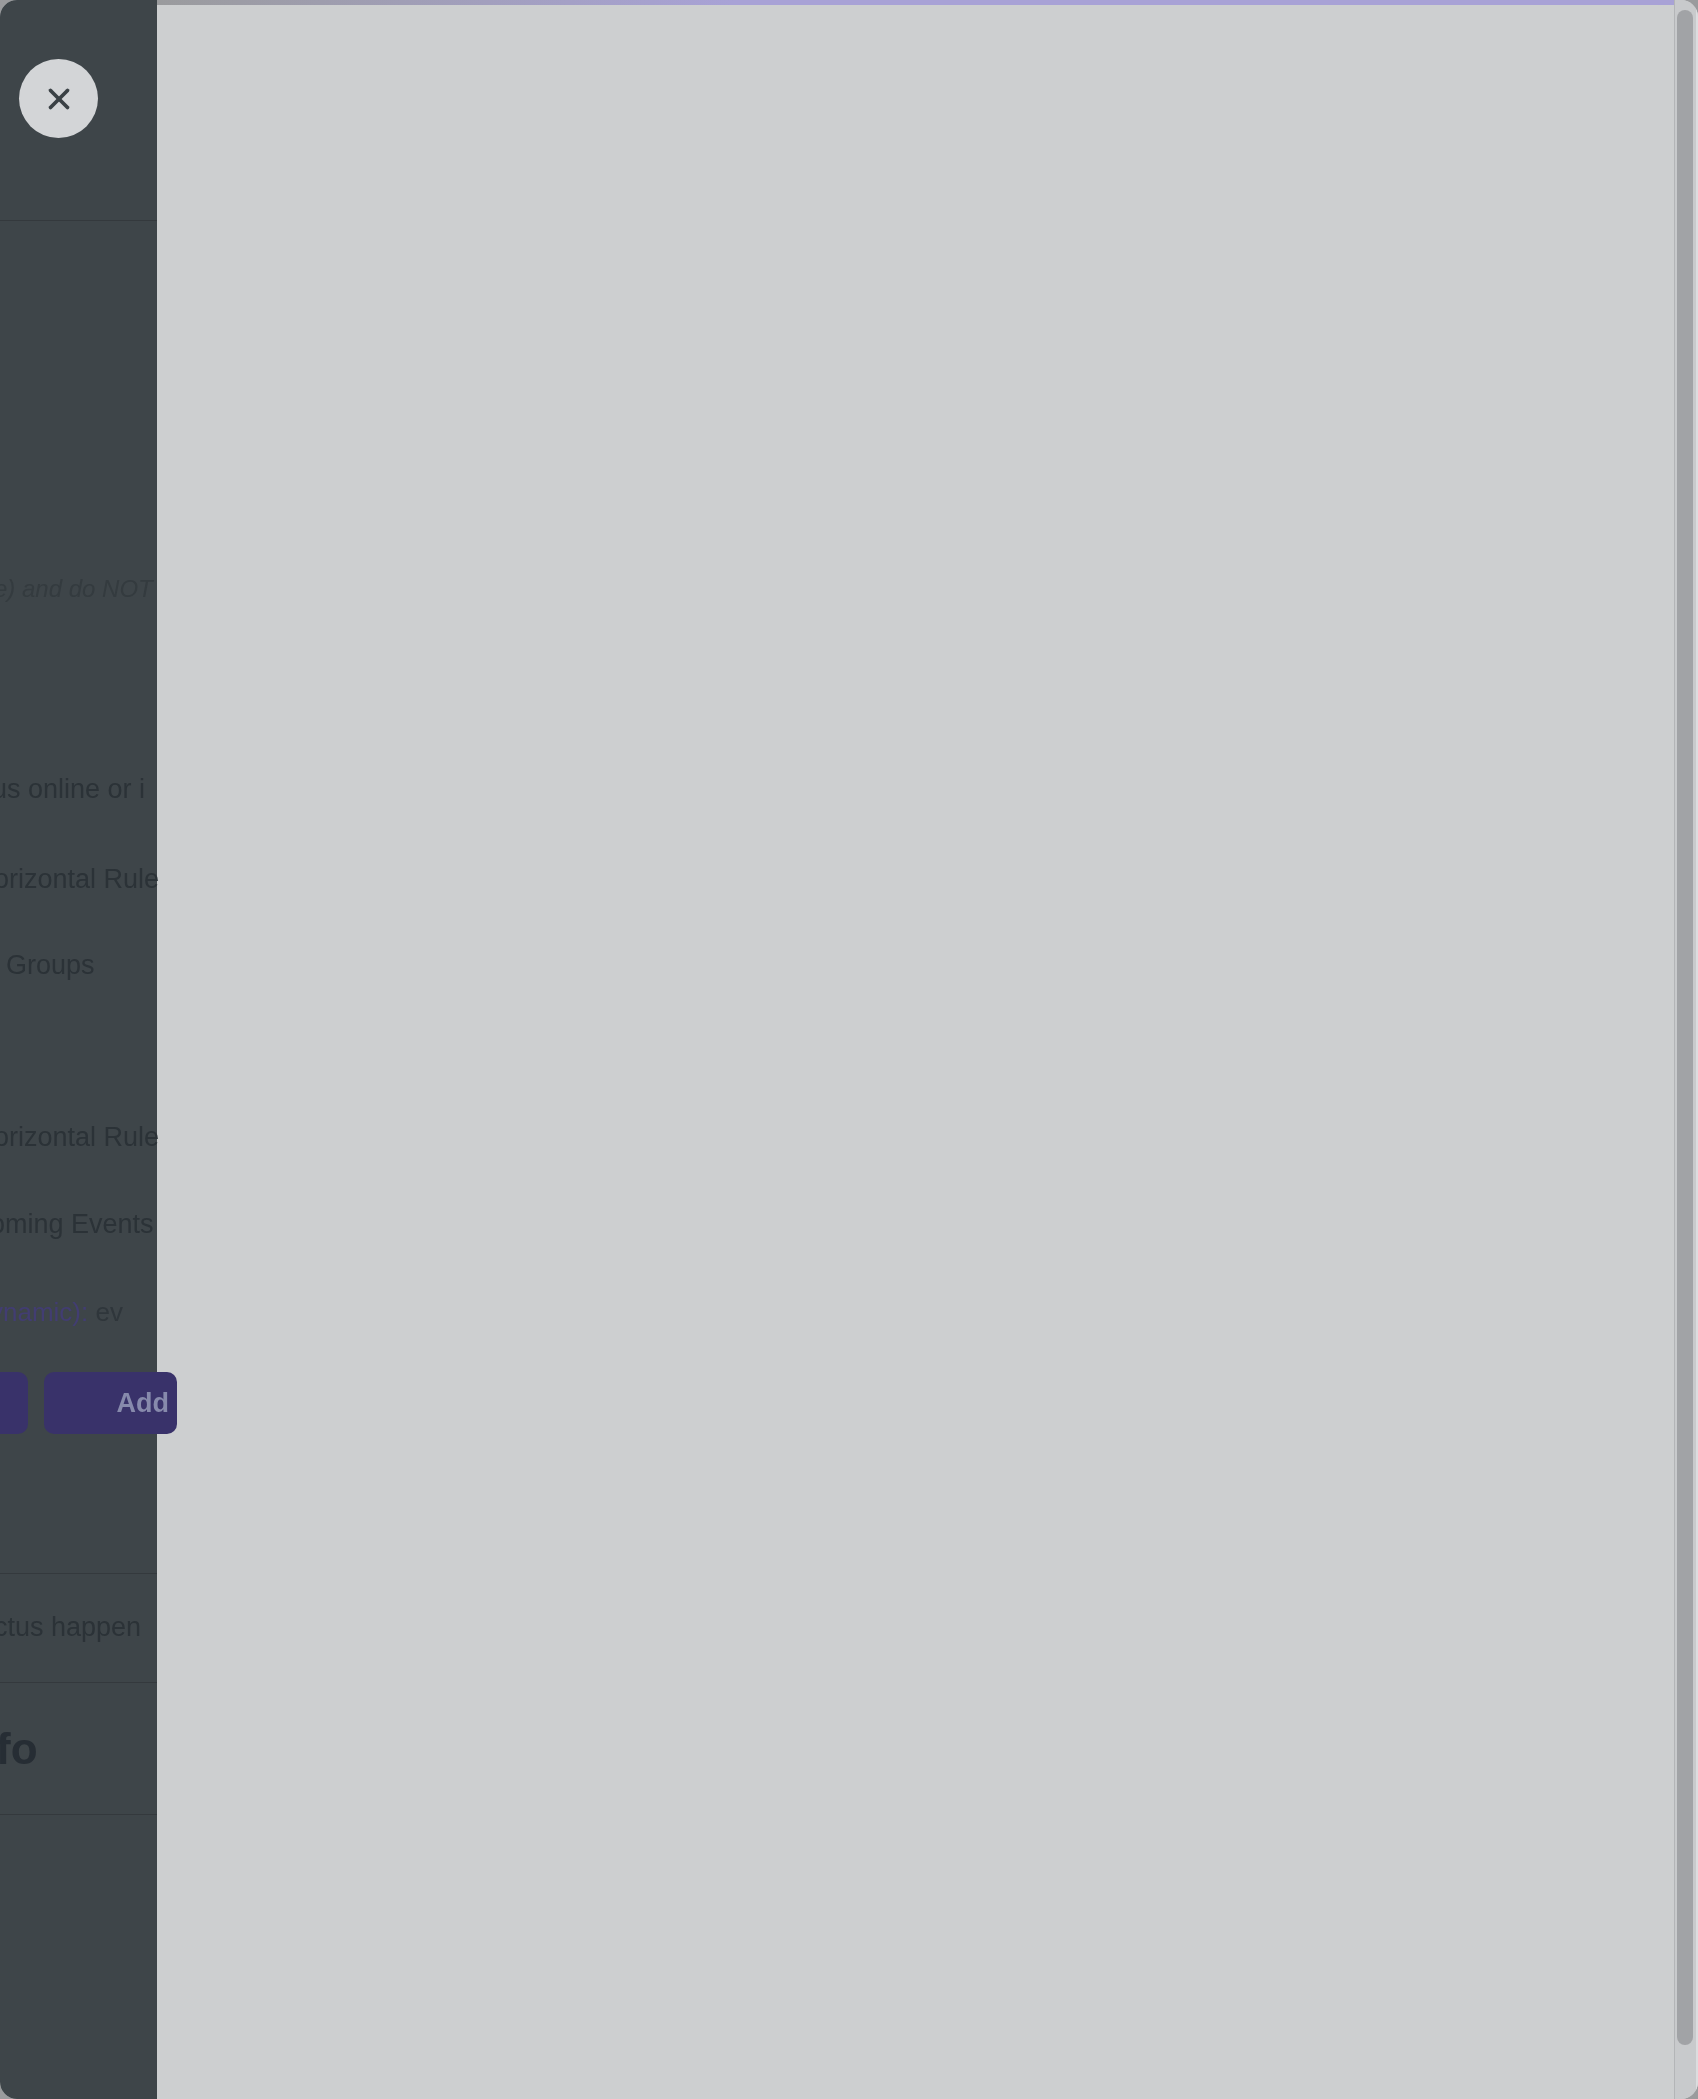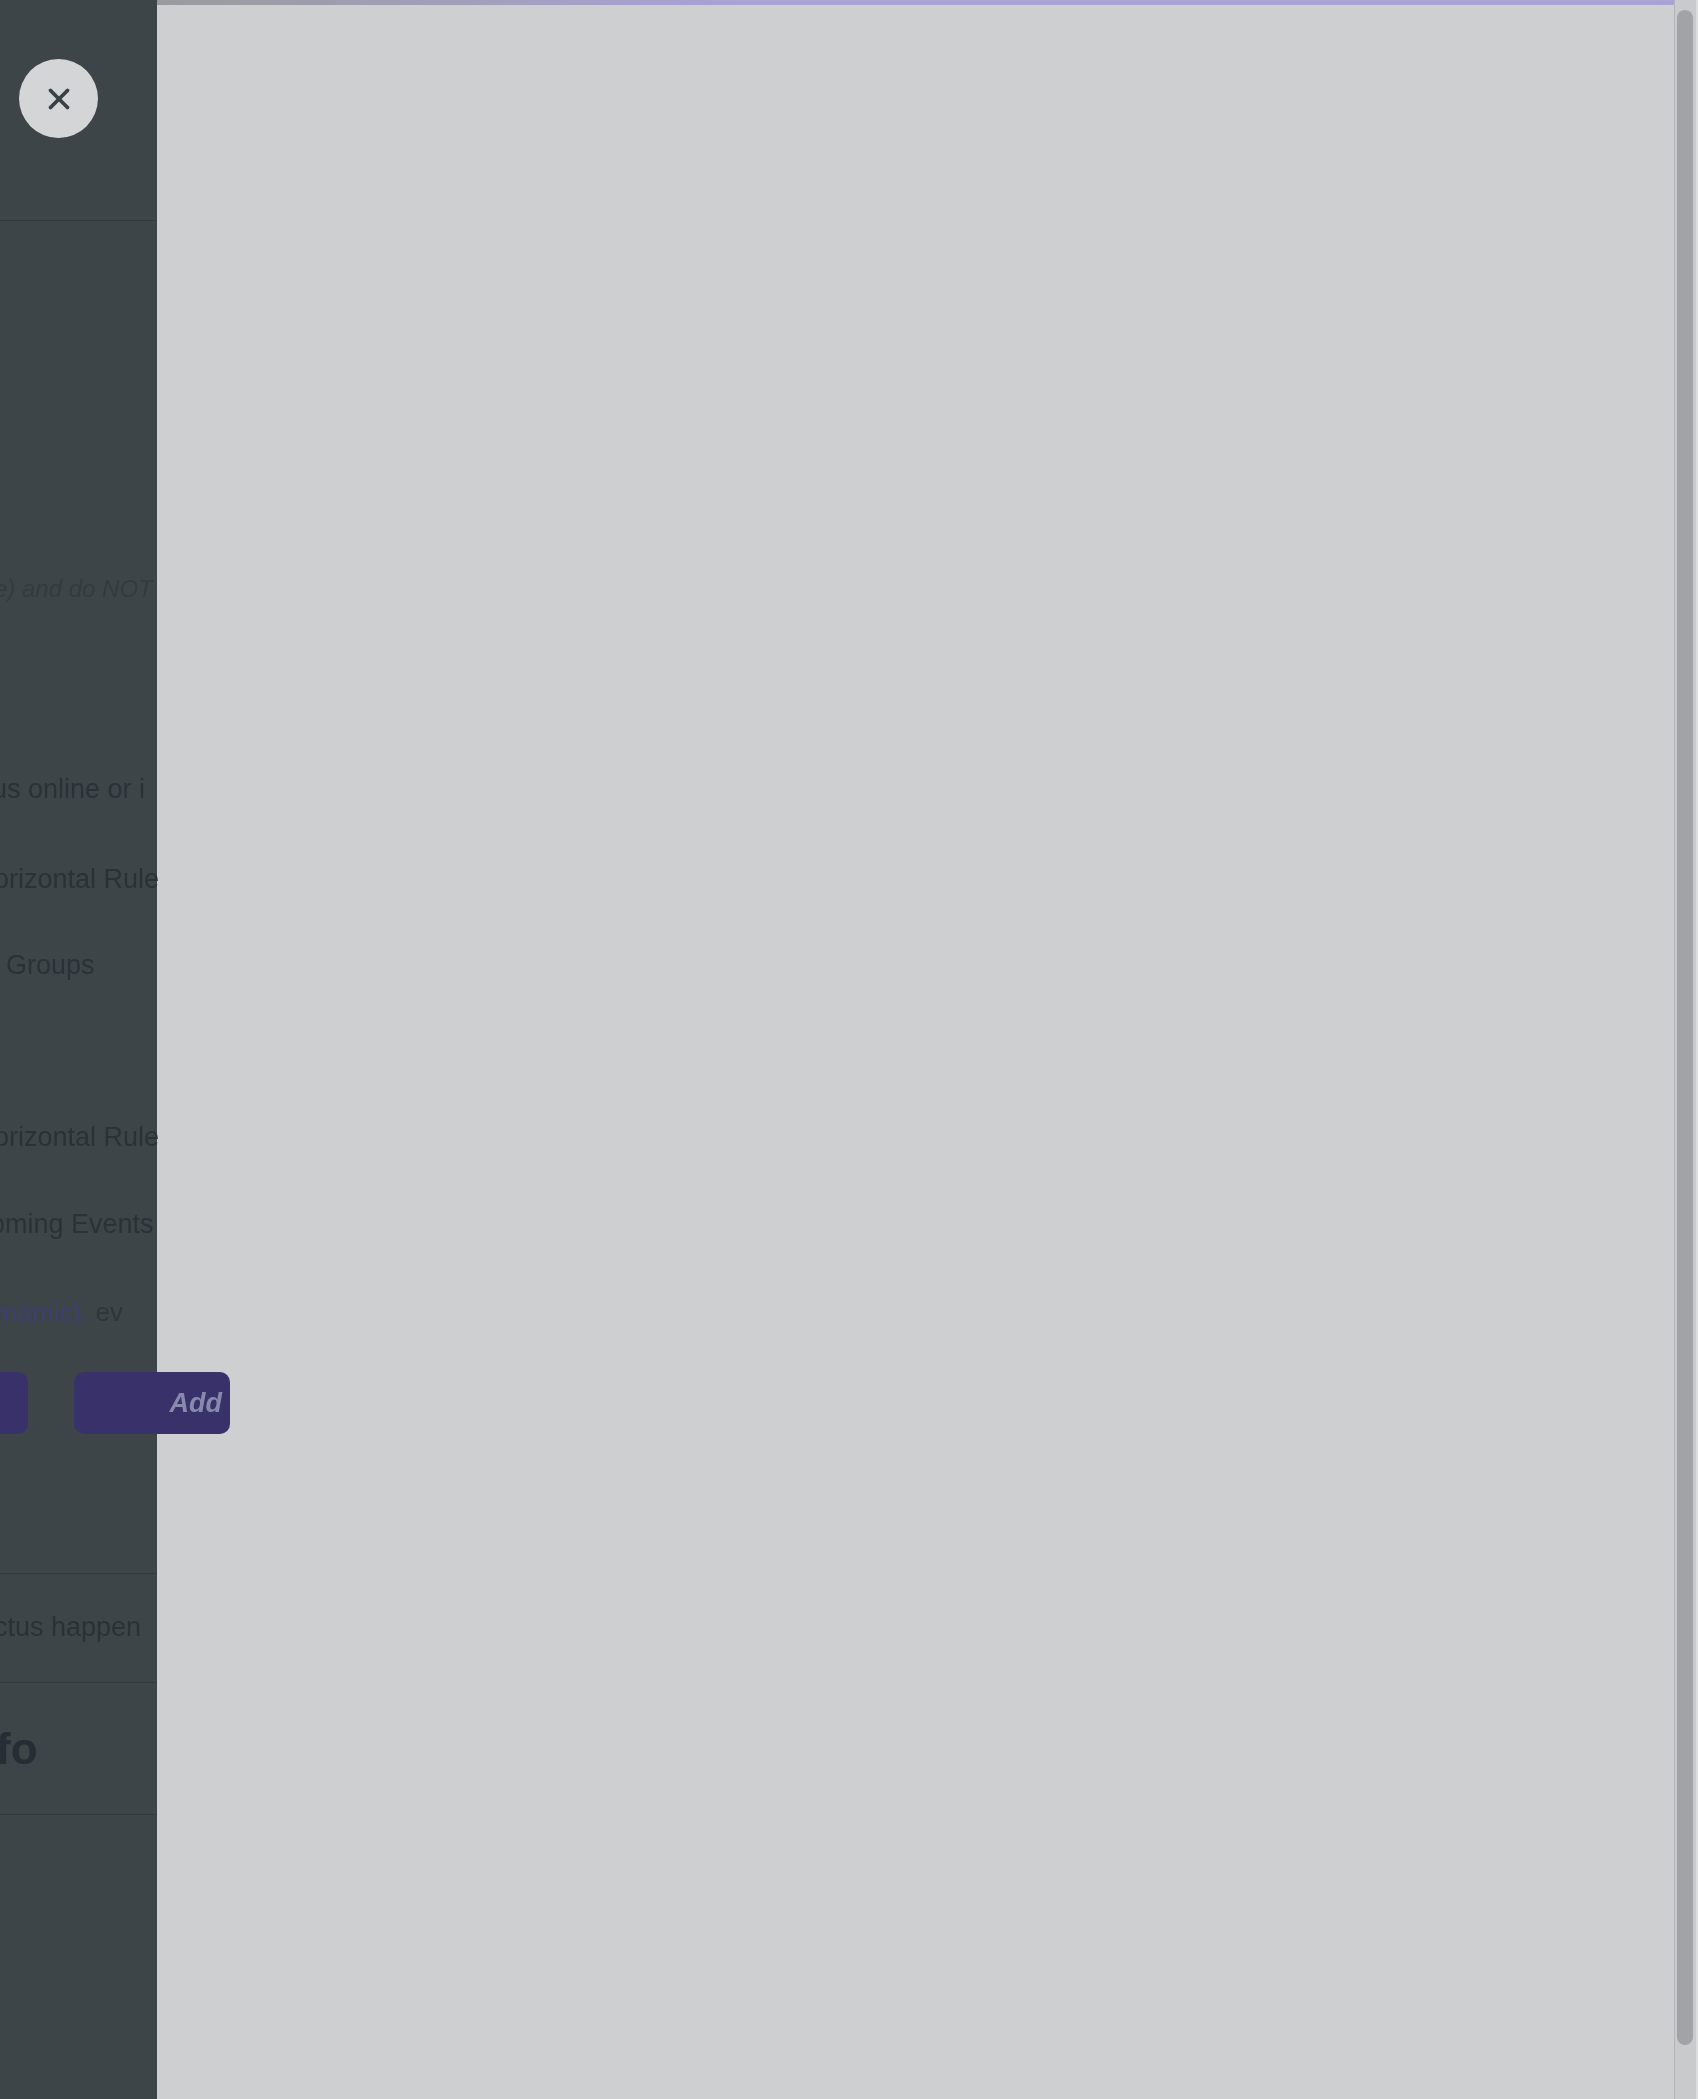--- a/index.html
+++ b/index.html
@@ -1,18 +1,18 @@
 <!DOCTYPE html>
 <html><head>
 <meta charset="utf-8">
 <style>
   html,body{margin:0;padding:0;background:#9a9b9d;}
   #screen{
     position:relative;width:1698px;height:2099px;overflow:hidden;
-    font-family:"Liberation Sans", sans-serif;background:#cdcfd0;
+    font-family:"Liberation Sans", sans-serif;background:#cdcfd0;border-radius:17px;
   }
   .abs{position:absolute;}
 
   
   .sidebar{left:0;top:0;width:157px;height:2099px;background:#3e4549;z-index:3;}
   .close-btn{left:19px;top:59px;width:79px;height:79px;border-radius:50%;
     background:#d3d5d7;display:flex;align-items:center;justify-content:center;cursor:pointer;}
   .sb-divider{left:0;width:157px;height:0;border-top:1.5px solid rgba(0,0,0,0.16);}
   .sb-frag{color:#2b3237;font-size:27px;white-space:nowrap;line-height:34px;}
   .sb-frag.italic{font-style:italic;font-size:24px;color:#343b3f;}
@@ -106,21 +106,21 @@
     <div class="abs sb-frag" style="left:-6px;top:862px;">orizontal Rule</div>
     <div class="abs sb-frag" style="left:6px;top:948px;">Groups</div>
     <div class="abs sb-frag" style="left:-6px;top:1120px;">orizontal Rule</div>
     <div class="abs sb-frag" style="left:-10px;top:1207px;">oming Events</div>
     <div class="abs sb-frag" style="left:-10px;top:1295px;font-size:26px;">
       <span class="accent">ynamic):</span>
       <span style="color:#2f363b;">ev</span>
     </div>
 
     <div class="abs sb-btn" style="left:-24px;top:1372px;width:52px;"></div>
-    <div class="abs sb-btn" style="left:74px;top:1372px;width:156px;font-style:italic;">
+    <div class="abs sb-btn" style="left:44px;top:1372px;width:133px;">
       <span class="lbl">Add</span>
     </div>
 
     <div class="abs sb-divider" style="top:1573px;"></div>
     <div class="abs sb-frag" style="left:-6px;top:1610px;">ctus happen</div>
     <div class="abs sb-divider" style="top:1682px;"></div>
     <div class="abs sb-frag big" style="left:-4px;top:1732px;">fo</div>
     <div class="abs sb-divider" style="top:1814px;"></div>
   </div>
 

